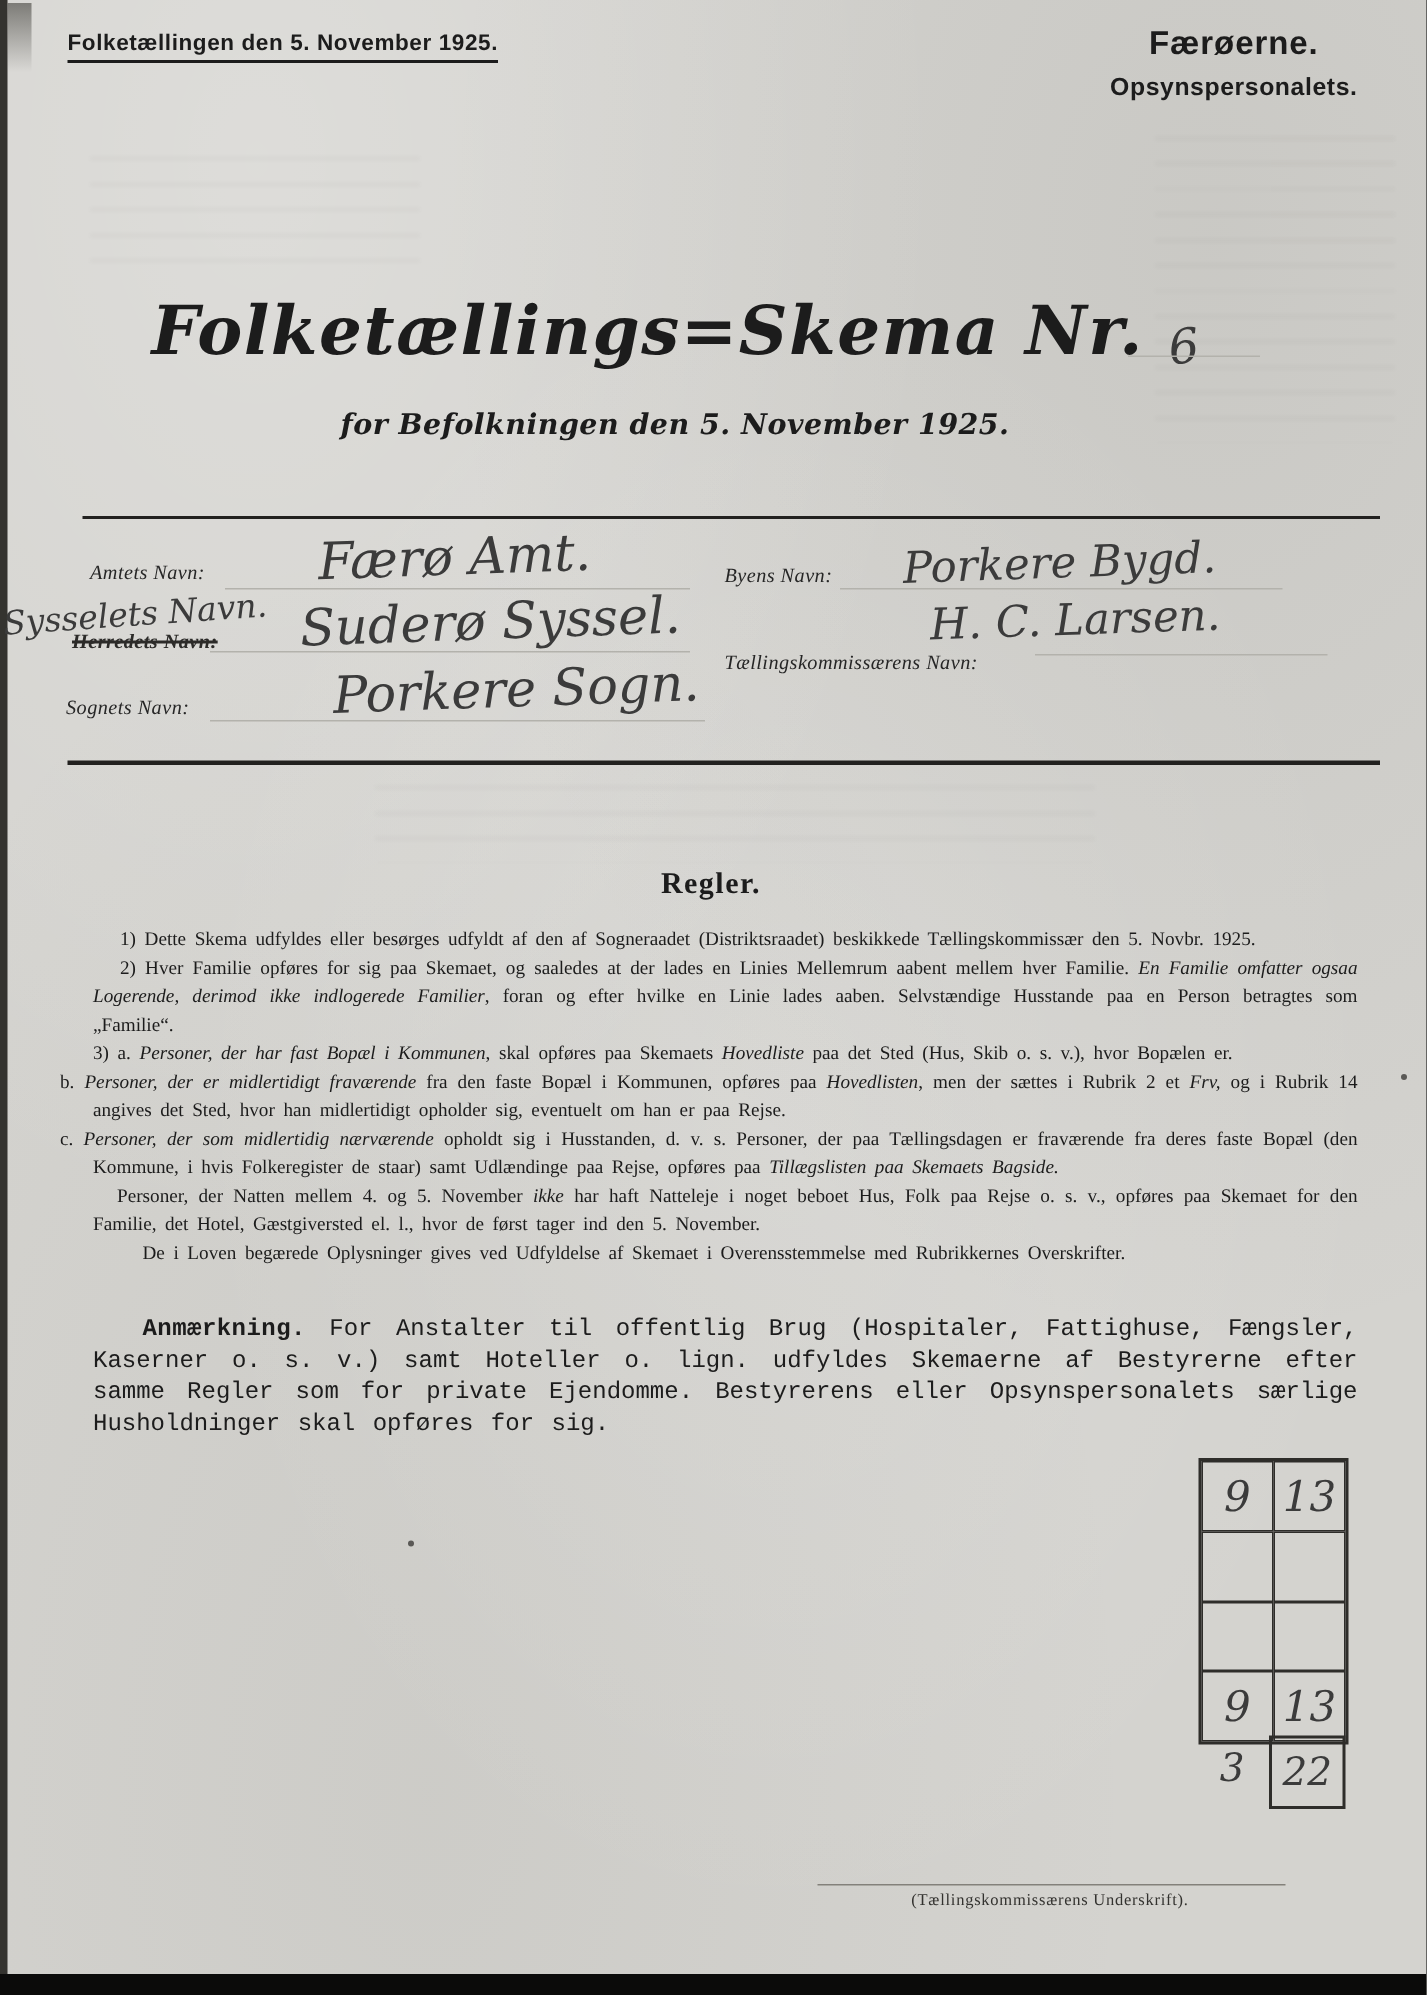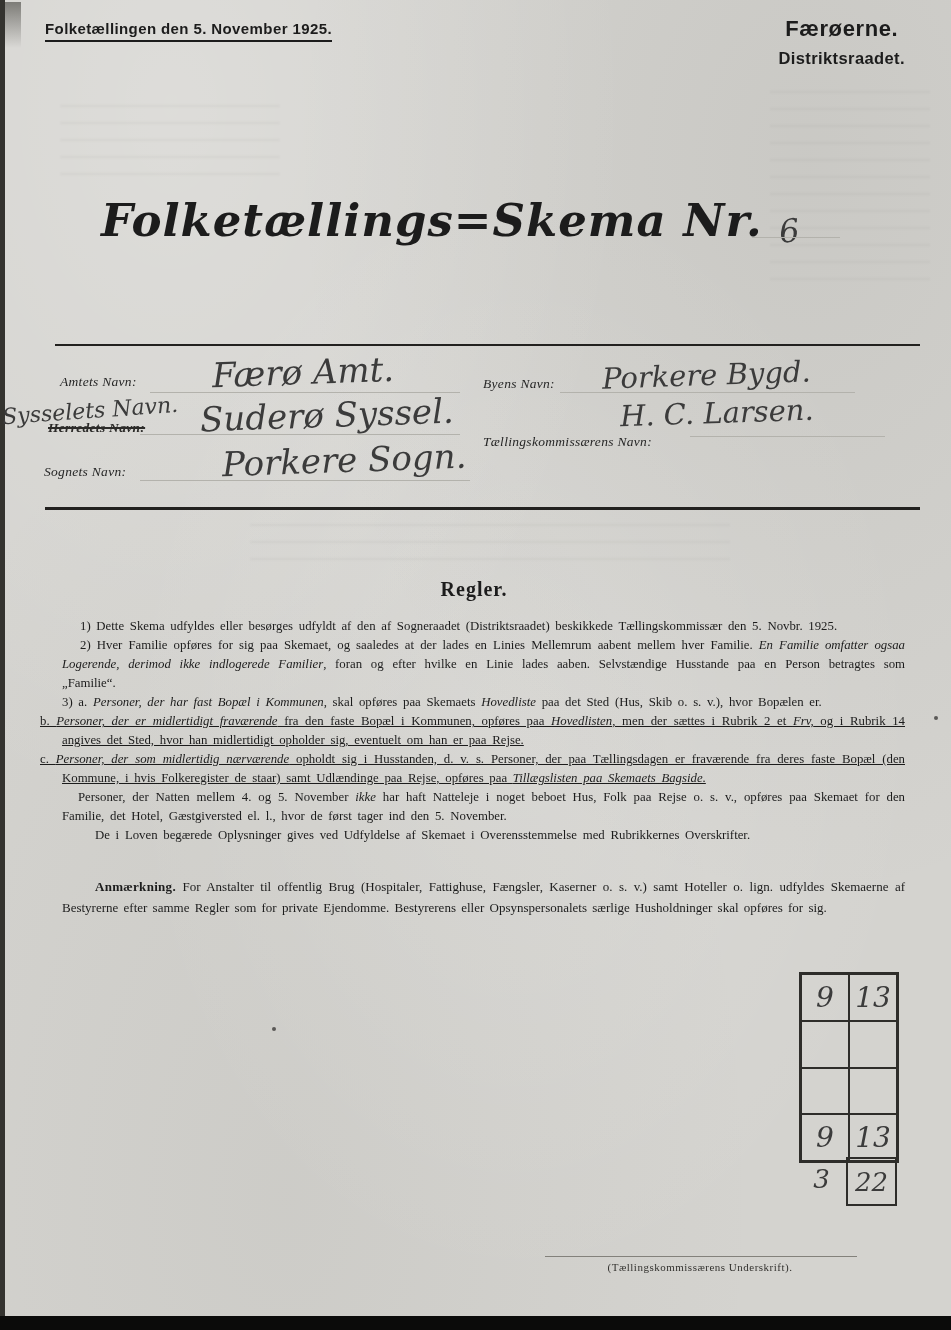--- a/index.html
+++ b/index.html
@@ -42,24 +42,24 @@
   .struck{text-decoration:line-through;text-decoration-thickness:2px;font-weight:bold;color:#2c2b29;}
   .hw-lg{font-size:34px;transform:rotate(-2deg);}
   .hw-md{font-size:29px;transform:rotate(-2deg);}
   .hw-sm{font-size:22px;transform:rotate(-4deg);}
   
   .regler-h{left:4px;top:578px;width:940px;text-align:center;font-weight:bold;font-size:20px;letter-spacing:1px;}
   .rules{left:62px;top:617px;width:843px;font-size:12.8px;line-height:19px;text-align:justify;word-spacing:2.5px;}
   .rules p{margin:0;}
   .p-ind{text-indent:18px;}
   .p-a{margin-left:16px;}
-  .p-bc{margin-left:60px;text-indent:-22px;text-decoration:underline;}
+  .p-bc{margin-left:60px;text-indent:-22px;}
   .p-mid{text-indent:16px;}
   .p-de{text-indent:33px;}
-  .anm{left:62px;top:876px;width:843px;font-size:13px;line-height:21px;text-align:justify;word-spacing:2px;}
+  .anm{left:62px;top:876px;width:843px;font-size:16px;line-height:21px;text-align:justify;word-spacing:2px;font-family:Liberation Mono, monospace;}
   .anm b{letter-spacing:.3px;}
   
   .tally{left:799px;top:972px;width:96px;height:187px;}
   .tgrid{position:absolute;left:0;top:0;width:96px;height:187px;display:grid;
     grid-template-columns:1fr 1fr;grid-template-rows:1fr 1fr 1fr 1fr;
     border:2px solid #2e2d2a;}
   .tcell{border:1px solid #2e2d2a;display:flex;align-items:center;justify-content:center;
     font-size:28px;}
   .tfoot-box{position:absolute;left:47px;top:185px;width:47px;height:45px;border:2px solid #2e2d2a;
     display:flex;align-items:center;justify-content:center;font-size:26px;}
@@ -79,27 +79,28 @@
   <div class="abs corner-mark"></div>
   <div class="abs ghost" style="left:770px;top:85px;width:160px;height:210px;"></div>
   <div class="abs ghost" style="left:250px;top:520px;width:480px;height:55px;"></div>
   <div class="abs ghost" style="left:60px;top:100px;width:220px;height:90px;"></div>
   <div class="abs speck" style="left:934px;top:716px;"></div>
   <div class="abs speck" style="left:272px;top:1027px;"></div>
 
   <div class="abs hdr-left">Folketællingen den 5. November 1925.</div>
   <div class="abs hdr-right">
     <div class="hdr-region">Færøerne.</div>
-    <div class="hdr-subregion">Distriktsraadet.</div>
+    <div class="hdr-subregion">Opsynspersonalets.</div>
   </div>
 
   <div class="abs title-row">
     <span class="title-main">Folketællings=Skema Nr.</span><span class="hw title-number">6</span>
   </div>
   <div class="abs thin-line" style="left:752px;top:237px;width:88px;"></div>
+  <div class="abs subtitle">for Befolkningen den 5. November 1925.</div>
 
   <div class="abs rule-line" style="left:55px;top:344px;width:865px;"></div>
 
   <div class="abs flabel" style="left:60px;top:374px;">Amtets Navn:</div>
   <div class="abs thin-line" style="left:150px;top:392px;width:310px;"></div>
   <div class="abs hw hw-lg" style="left:212px;top:352px;">Færø Amt.</div>
 
   <div class="abs hw hw-sm" style="left:2px;top:398px;">Sysselets Navn.</div>
   <div class="abs flabel struck" style="left:48px;top:420px;">Herredets Navn:</div>
   <div class="abs thin-line" style="left:140px;top:434px;width:320px;"></div>

